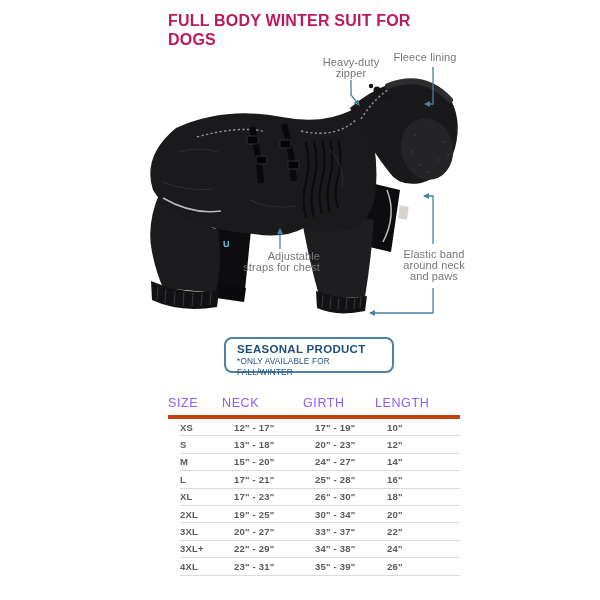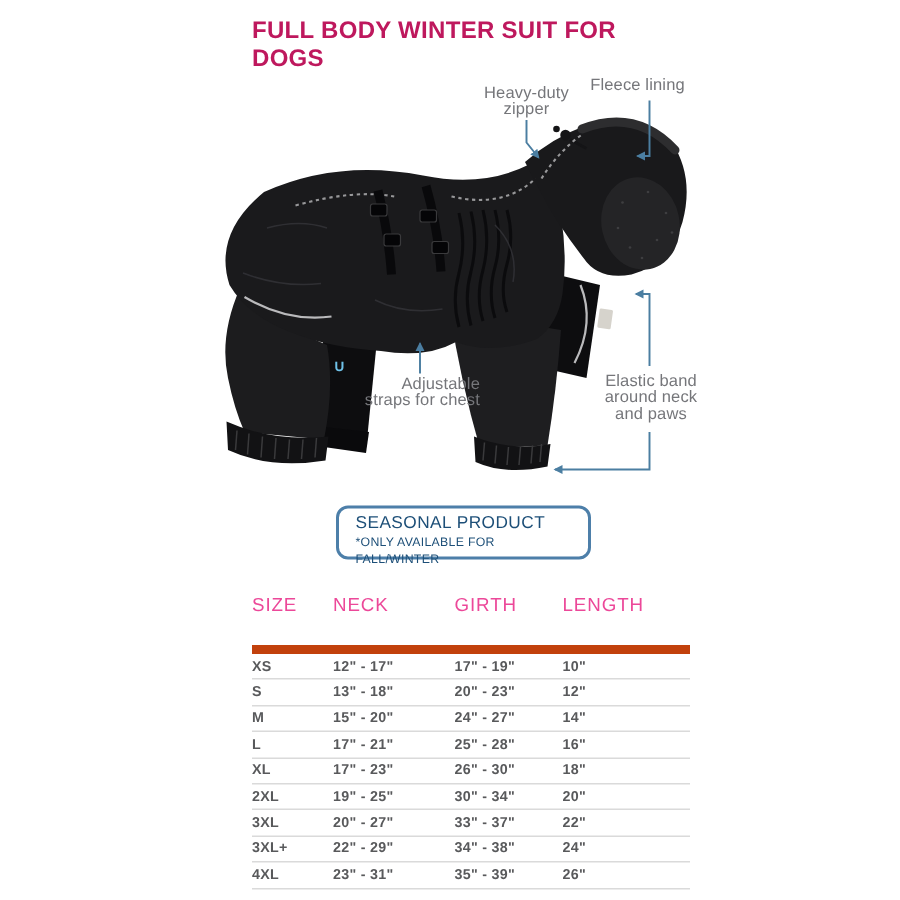--- a/index.html
+++ b/index.html
@@ -21,33 +21,33 @@
   }
   .co-zipper{left:314px;top:57px;width:74px;}
   .co-fleece{left:388px;top:52px;width:74px;}
   .co-straps{left:240px;top:251px;width:80px;text-align:right;}
   .co-elastic{left:396px;top:249px;width:76px;}
   
   .badge{
     position:absolute;left:224px;top:337px;width:170px;height:36px;box-sizing:border-box;
     border:2px solid #4d7fa9;border-radius:8px;padding:4px 6px 0 11px;background:#fff;
   }
-  .badge-title{font-size:11.5px;font-weight:normal;color:#1d4f78;letter-spacing:.3px;line-height:13px;}
+  .badge-title{font-size:11.5px;font-weight:bold;color:#1d4f78;letter-spacing:.3px;line-height:13px;}
   .badge-sub{font-size:8.2px;color:#1d4f78;letter-spacing:.2px;line-height:11px;}
   
   .tbl{position:absolute;left:168px;top:396px;width:292px;}
   .tbl-head{
     display:grid;grid-template-columns:54px 81px 72px 85px;
-    font-size:12.5px;color:#ec4899;letter-spacing:.6px;
-    padding-bottom:20px;border-bottom:6px solid #c2410c;
+    font-size:12.5px;color:#8b5cf6;letter-spacing:.6px;
+    padding-bottom:5px;border-bottom:4px solid #c2410c;
   }
   .tbl-row{
     display:grid;grid-template-columns:54px 81px 72px 85px;align-items:center;
     height:16.4px;border-bottom:1px solid #dadada;
-    font-size:9.5px;font-weight:bold;color:#58595b;letter-spacing:.2px;
+    font-size:9.5px;font-weight:bold;color:#58595b;letter-spacing:.2px;margin-left:12px;
   }
 </style>
 </head>
 <body>
 
 <div class="page">
 
   <div class="hdr">
     <div class="hdr-title">FULL BODY WINTER SUIT FOR DOGS</div>
   </div>

